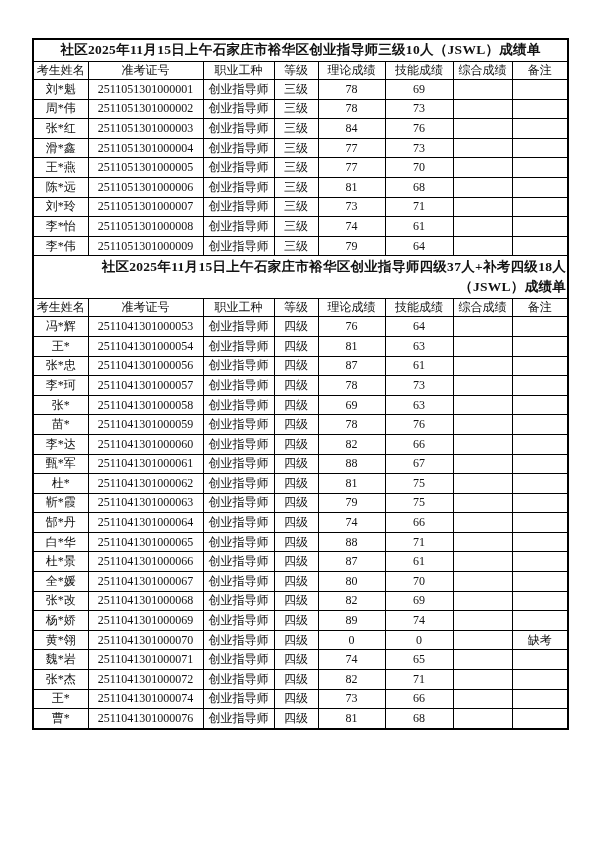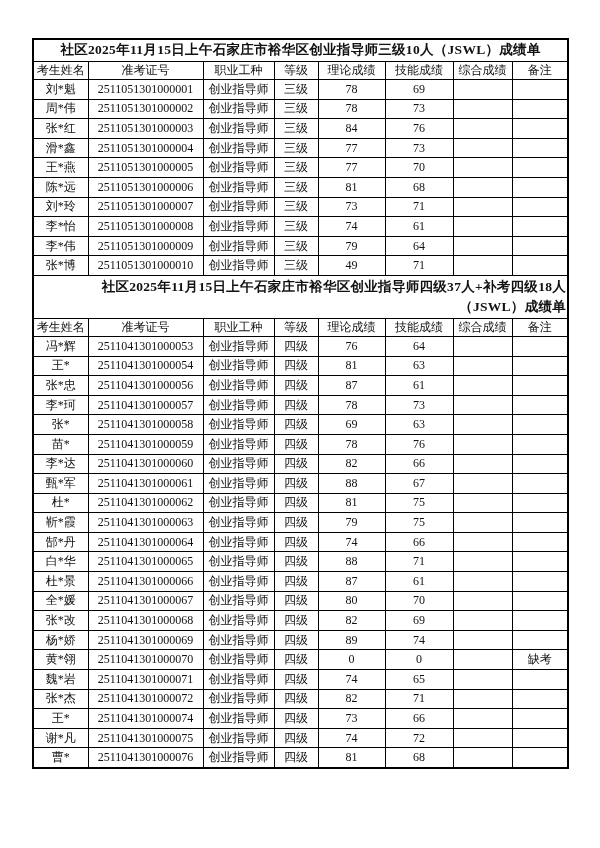--- a/index.html
+++ b/index.html
@@ -177,30 +177,20 @@
         <tr class="data-row">
           <td>李*伟</td>
           <td>2511051301000009</td>
           <td>创业指导师</td>
           <td>三级</td>
           <td>79</td>
           <td>64</td>
           <td></td>
           <td></td>
         </tr>
-        <tr class="data-row">
-          <td>张*博</td>
-          <td>2511051301000010</td>
-          <td>创业指导师</td>
-          <td>三级</td>
-          <td>49</td>
-          <td>71</td>
-          <td></td>
-          <td></td>
-        </tr>
 
       <tr class="title-row two-line">
         <th colspan="8">
           <span class="title-line">社区2025年11月15日上午石家庄市裕华区创业指导师四级37人+补考四级18人</span>
           <span class="title-line">（JSWL）成绩单</span>
         </th>
       </tr>
       <tr class="header-row">
           <td>考生姓名</td>
           <td>准考证号</td>
@@ -406,30 +396,20 @@
           <td>王*</td>
           <td>2511041301000074</td>
           <td>创业指导师</td>
           <td>四级</td>
           <td>73</td>
           <td>66</td>
           <td></td>
           <td></td>
         </tr>
         <tr class="data-row">
-          <td>谢*凡</td>
-          <td>2511041301000075</td>
-          <td>创业指导师</td>
-          <td>四级</td>
-          <td>74</td>
-          <td>72</td>
-          <td></td>
-          <td></td>
-        </tr>
-        <tr class="data-row">
           <td>曹*</td>
           <td>2511041301000076</td>
           <td>创业指导师</td>
           <td>四级</td>
           <td>81</td>
           <td>68</td>
           <td></td>
           <td></td>
         </tr>
     </tbody>

